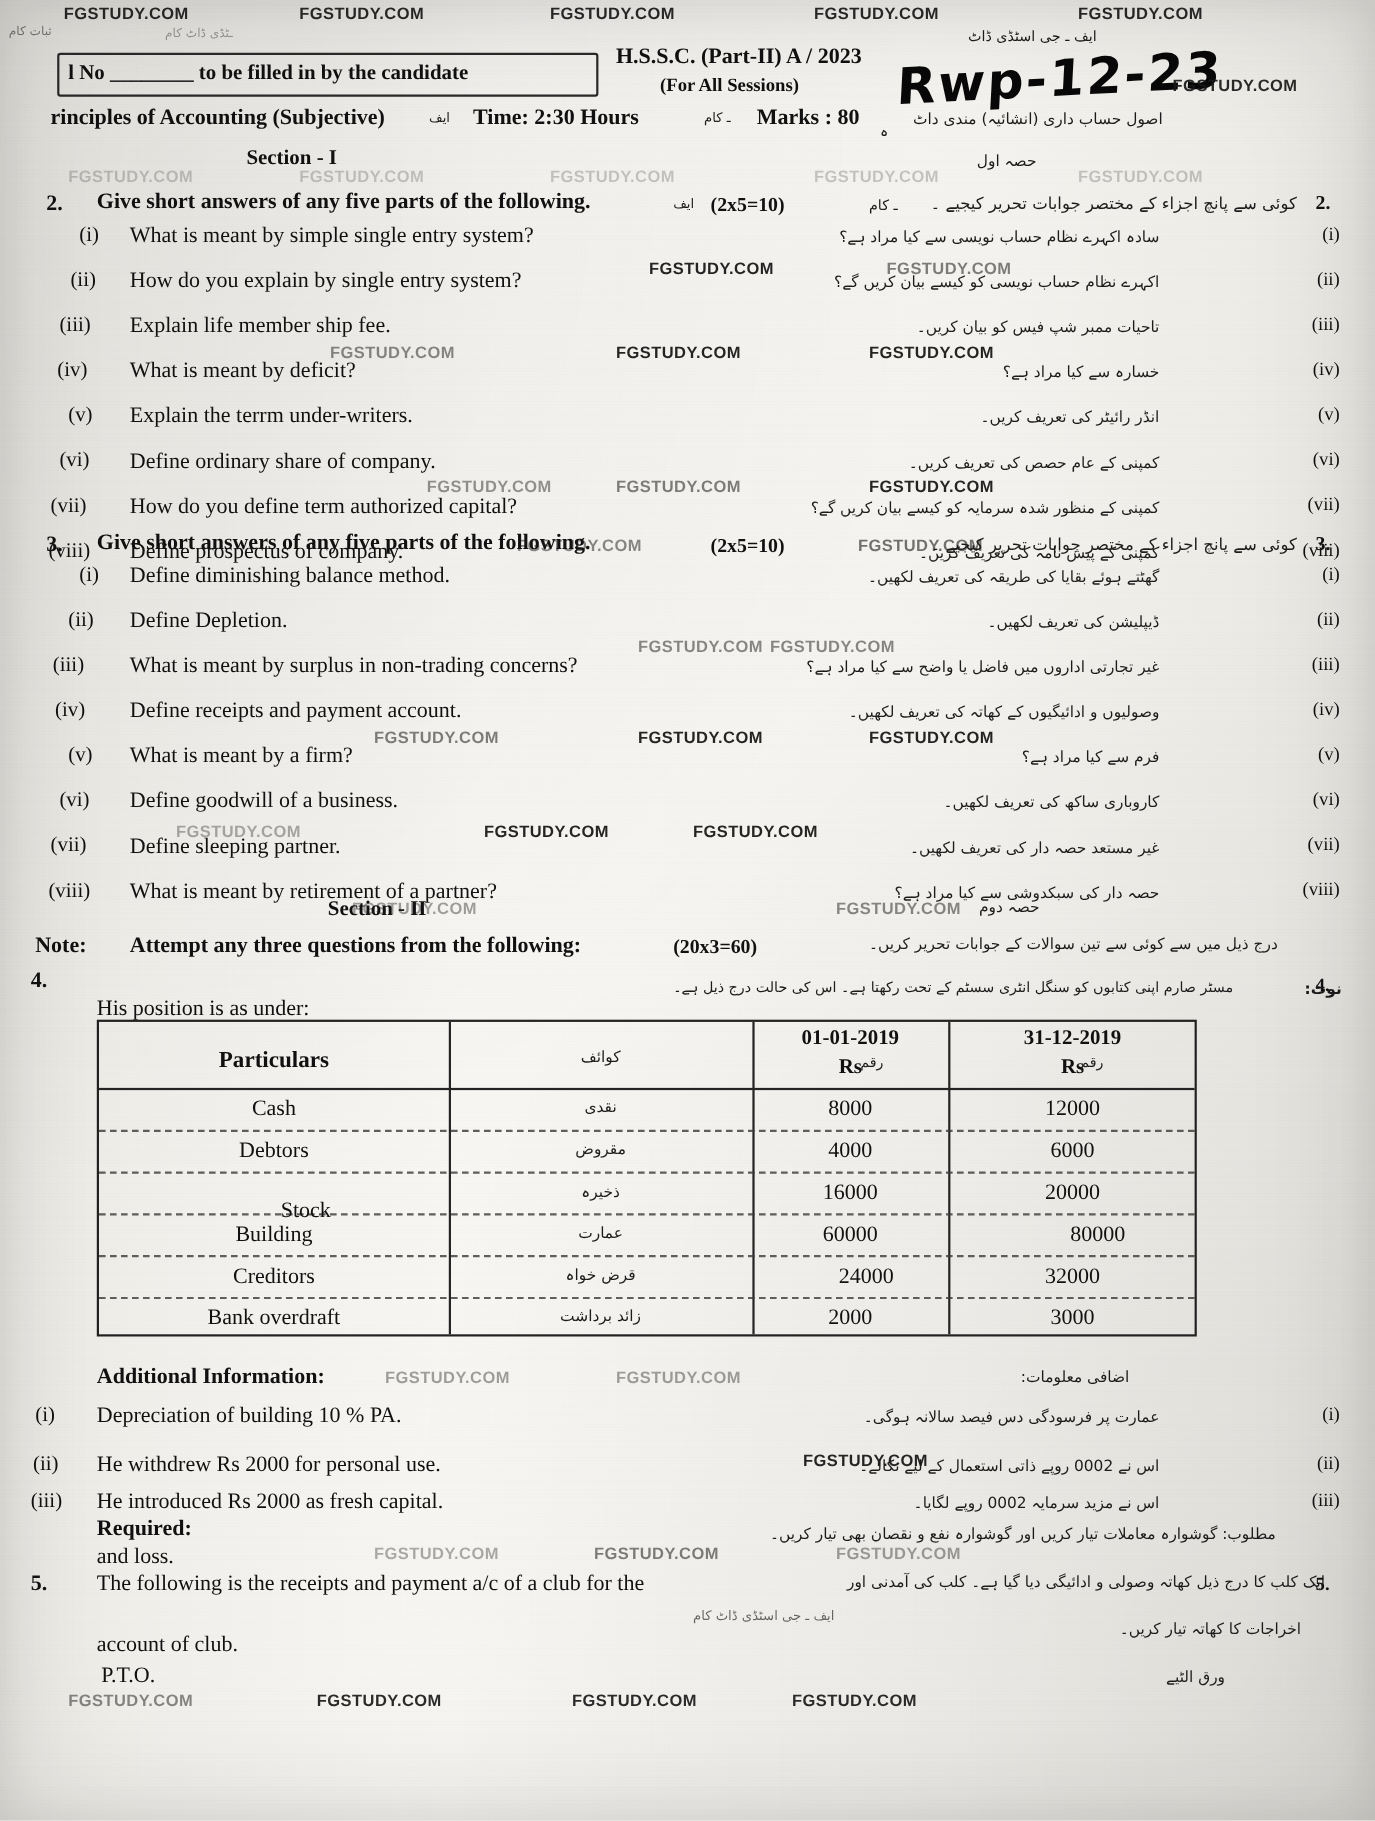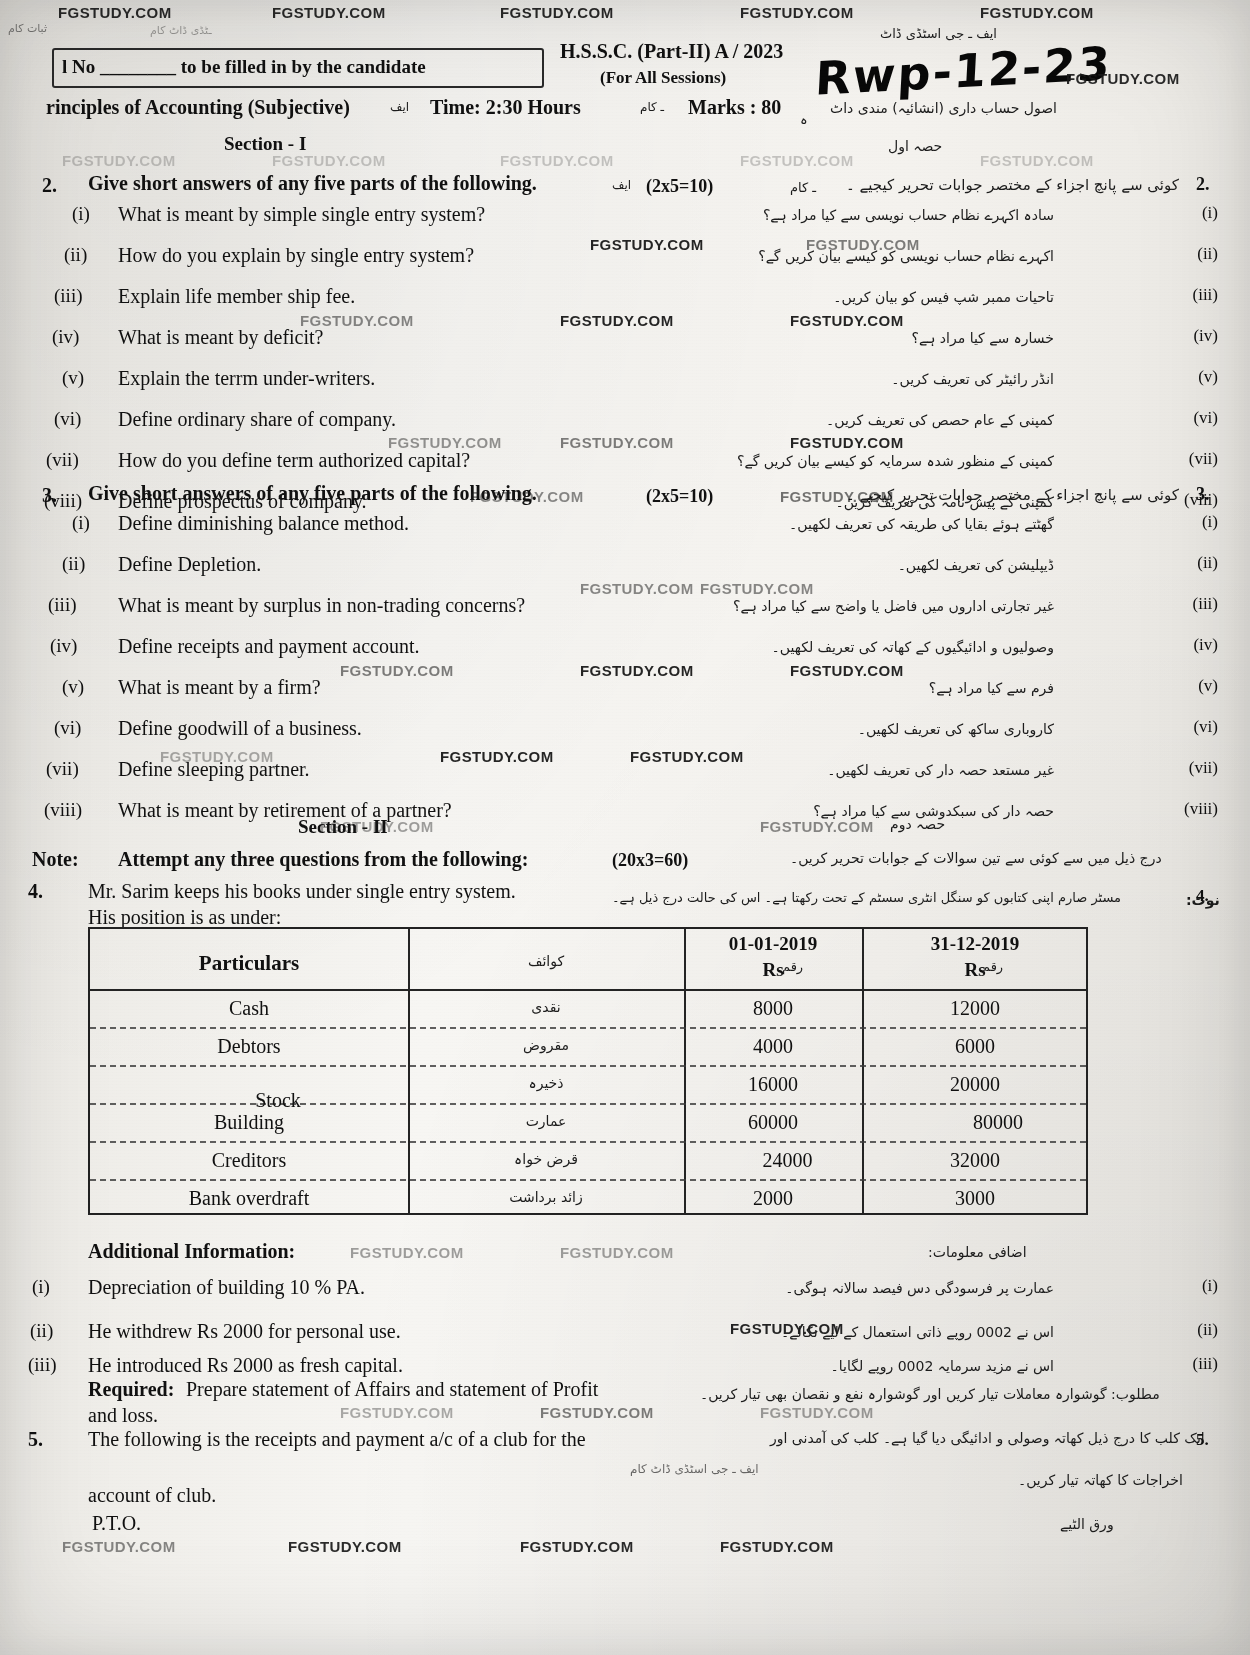--- a/index.html
+++ b/index.html
@@ -223,21 +223,20 @@
   <div class="t eng b" style="left:298px; top:816px; font-size:19px;">Section - II</div>
   <div class="t ur" style="left:890px; top:816px; font-size:14px;">حصہ دوم</div>
 
   <div class="t eng b" style="left:32px; top:848px; font-size:20px;">Note:</div>
   <div class="t eng b" style="left:118px; top:848px; font-size:20px;">Attempt any three questions from the following:</div>
   <div class="t eng b" style="left:612px; top:850px; font-size:18px;">(20x3=60)</div>
   <div class="t ur" style="left:790px; top:850px; font-size:14px;">درج ذیل میں سے کوئی سے تین سوالات کے جوابات تحریر کریں۔</div>
   <div class="t ur b" style="left:1186px; top:892px; font-size:14px;">نوٹ:</div>
 
   <div class="t eng b" style="left:28px; top:880px; font-size:20px;">4.</div>
-  <div class="t eng" style="left:88px; top:880px; font-size:20px;">Mr. Sarim keeps his books under single entry system.</div>
   <div class="t eng" style="left:88px; top:906px; font-size:20px;">His position is as under:</div>
   <div class="t ur" style="left:612px; top:890px; font-size:13px;">مسٹر صارم اپنی کتابوں کو سنگل انٹری سسٹم کے تحت رکھتا ہے۔ اس کی حالت درج ذیل ہے۔</div>
   <div class="t eng b" style="left:1196px; top:886px; font-size:17px;">4.</div>
 
   <div class="tbl">
 
     <div class="vline" style="left:318px;"></div>
     <div class="vline" style="left:594px;"></div>
     <div class="vline" style="left:772px;"></div>
 
@@ -312,21 +311,20 @@
       <div class="t eng" style="left:88px; top:1320px; font-size:20px;">He withdrew Rs 2000 for personal use.</div>
       <div class="t ur" style="right:196px; top:1324px; font-size:14px;">اس نے 2000 روپے ذاتی استعمال کے لیے نکالے۔</div>
       <div class="t eng" style="right:32px; top:1320px; font-size:17px;">(ii)</div>
       <div class="t eng" style="left:28px; top:1354px; font-size:19px;">(iii)</div>
       <div class="t eng" style="left:88px; top:1354px; font-size:20px;">He introduced Rs 2000 as fresh capital.</div>
       <div class="t ur" style="right:196px; top:1358px; font-size:14px;">اس نے مزید سرمایہ 2000 روپے لگایا۔</div>
       <div class="t eng" style="right:32px; top:1354px; font-size:17px;">(iii)</div>
     </div>
 
   <div class="t eng b" style="left:88px; top:1378px; font-size:20px;">Required:</div>
-  <div class="t eng" style="left:186px; top:1378px; font-size:20px;">Prepare statement of Affairs and statement of Profit</div>
   <div class="t eng" style="left:88px; top:1404px; font-size:20px;">and loss.</div>
   <div class="t ur" style="left:700px; top:1386px; font-size:14px;">مطلوب: گوشوارہ معاملات تیار کریں اور گوشوارہ نفع و نقصان بھی تیار کریں۔</div>
 
   <div class="t eng b" style="left:28px; top:1428px; font-size:20px;">5.</div>
   <div class="t eng" style="left:88px; top:1428px; font-size:20px;">The following is the receipts and payment a/c of a club for the</div>
   <div class="t eng" style="left:88px; top:1484px; font-size:20px;">account of club.</div>
   <div class="t eng" style="left:92px; top:1512px; font-size:20px;">P.T.O.</div>
 
   <div class="t ur" style="left:770px; top:1430px; font-size:14px;">ایک کلب کا درج ذیل کھاتہ وصولی و ادائیگی دیا گیا ہے۔ کلب کی آمدنی اور</div>
   <div class="t ur" style="left:1018px; top:1472px; font-size:14px;">اخراجات کا کھاتہ تیار کریں۔</div>

